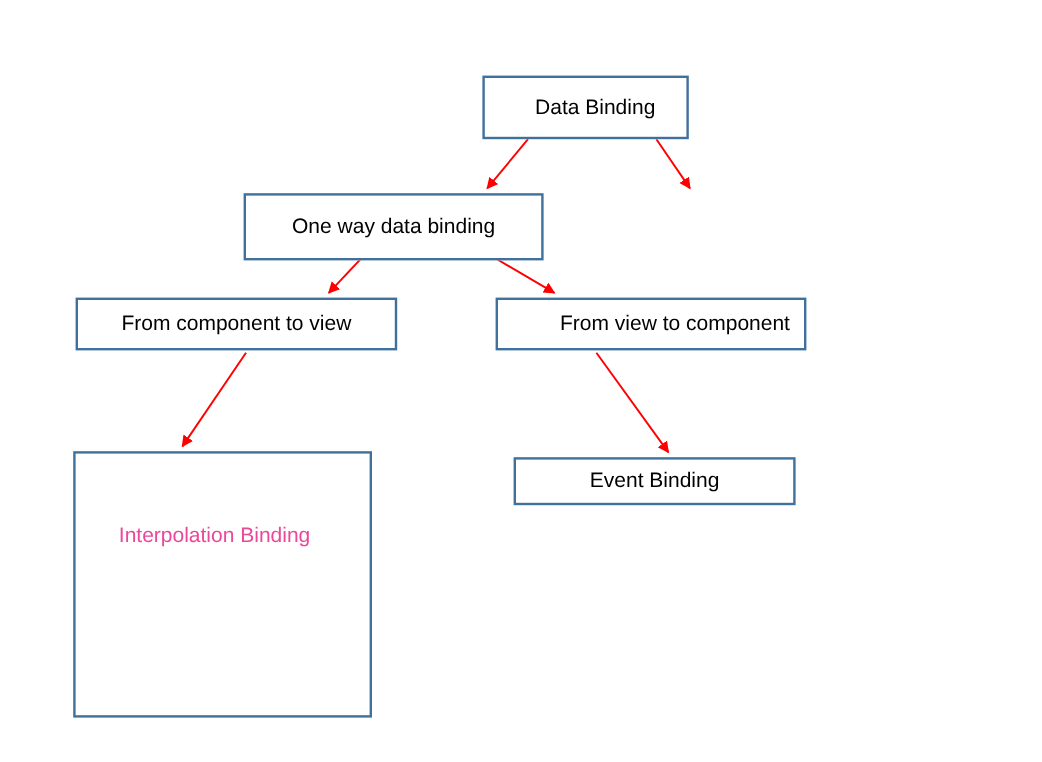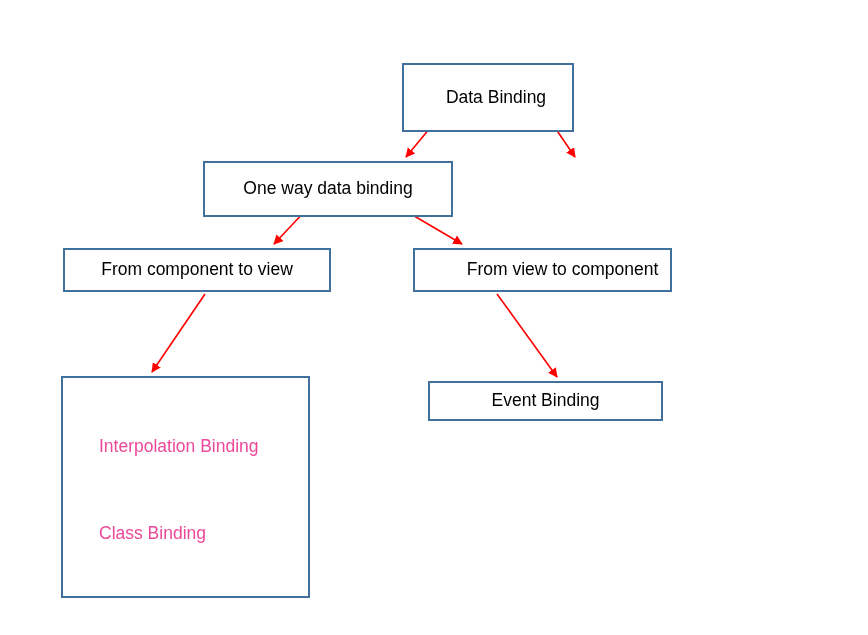--- a/index.html
+++ b/index.html
@@ -47,21 +47,21 @@
     font-size: 17.5px;
     color: #ec4899;
     margin: 0 0 22px 0;
     white-space: pre;
   }
   .list-item:last-child {
     margin-bottom: 0;
   }
 
   
-  #node-root            { left: 402px; top: 63px;  width: 172px; height: 69px; padding-left: 16px; }
+  #node-root            { left: 402px; top: 63px;  width: 172px; height: 53px; padding-left: 16px; }
   #node-one-way         { left: 203px; top: 161px; width: 250px; height: 56px; }
   #node-two-way         { left: 563px; top: 161px; width: 239px; height: 43px; }
   #node-comp-to-view    { left: 63px;  top: 248px; width: 268px; height: 44px; }
   #node-view-to-comp    { left: 413px; top: 248px; width: 259px; height: 44px; padding-left: 40px; }
   #node-binding-list    { left: 61px;  top: 376px; width: 249px; height: 222px; }
   #node-event-binding   { left: 428px; top: 381px; width: 235px; height: 40px; }
 </style>
 </head>
 <body>
 
@@ -91,20 +91,19 @@
 
   <div class="node" id="node-one-way">One way data binding</div>
 
 
   <div class="node" id="node-comp-to-view">From component to view</div>
 
   <div class="node" id="node-view-to-comp">From view to component</div>
 
   <div class="node list-node" id="node-binding-list">
     <div class="list-item">Interpolation Binding</div>
-    <div class="list-item">Class Binding</div>
     
     
   </div>
 
   <div class="node" id="node-event-binding">Event Binding</div>
 
 </div>
 
 </body></html>

